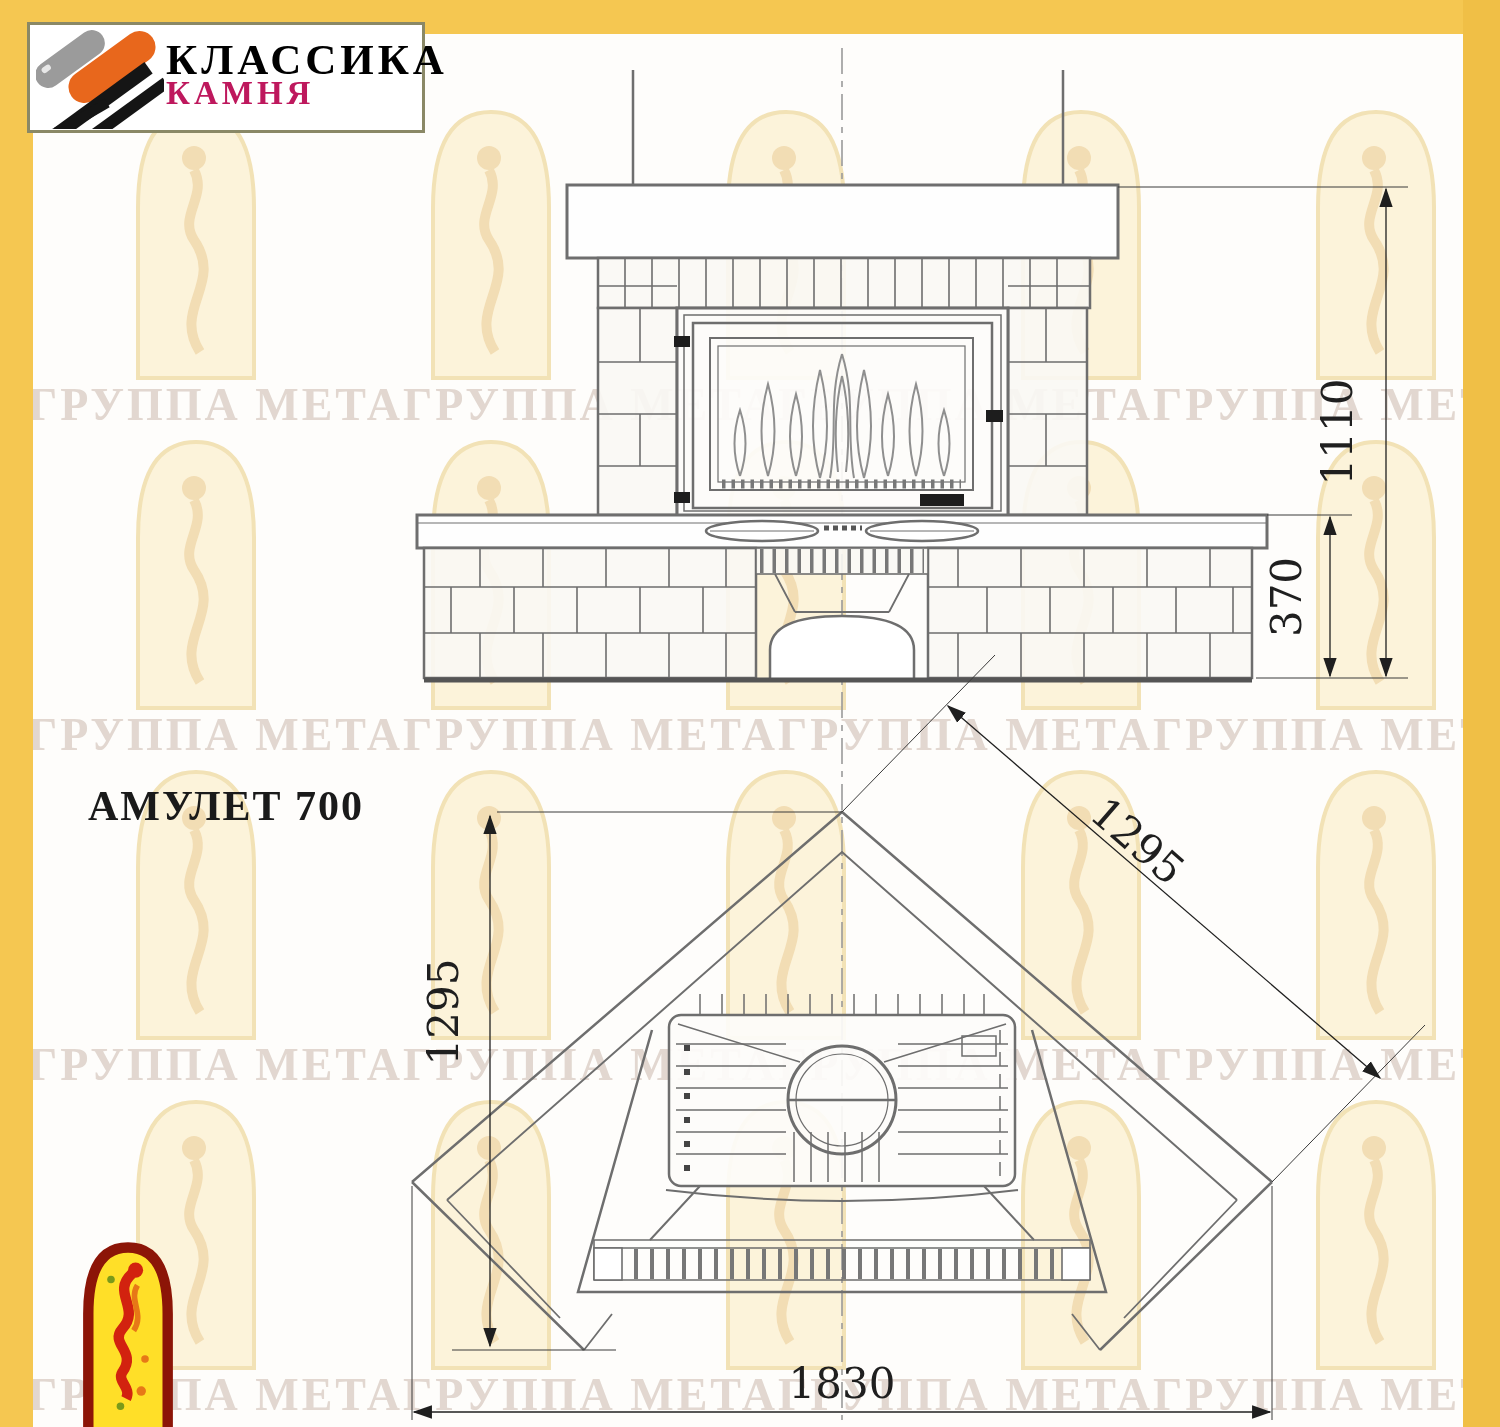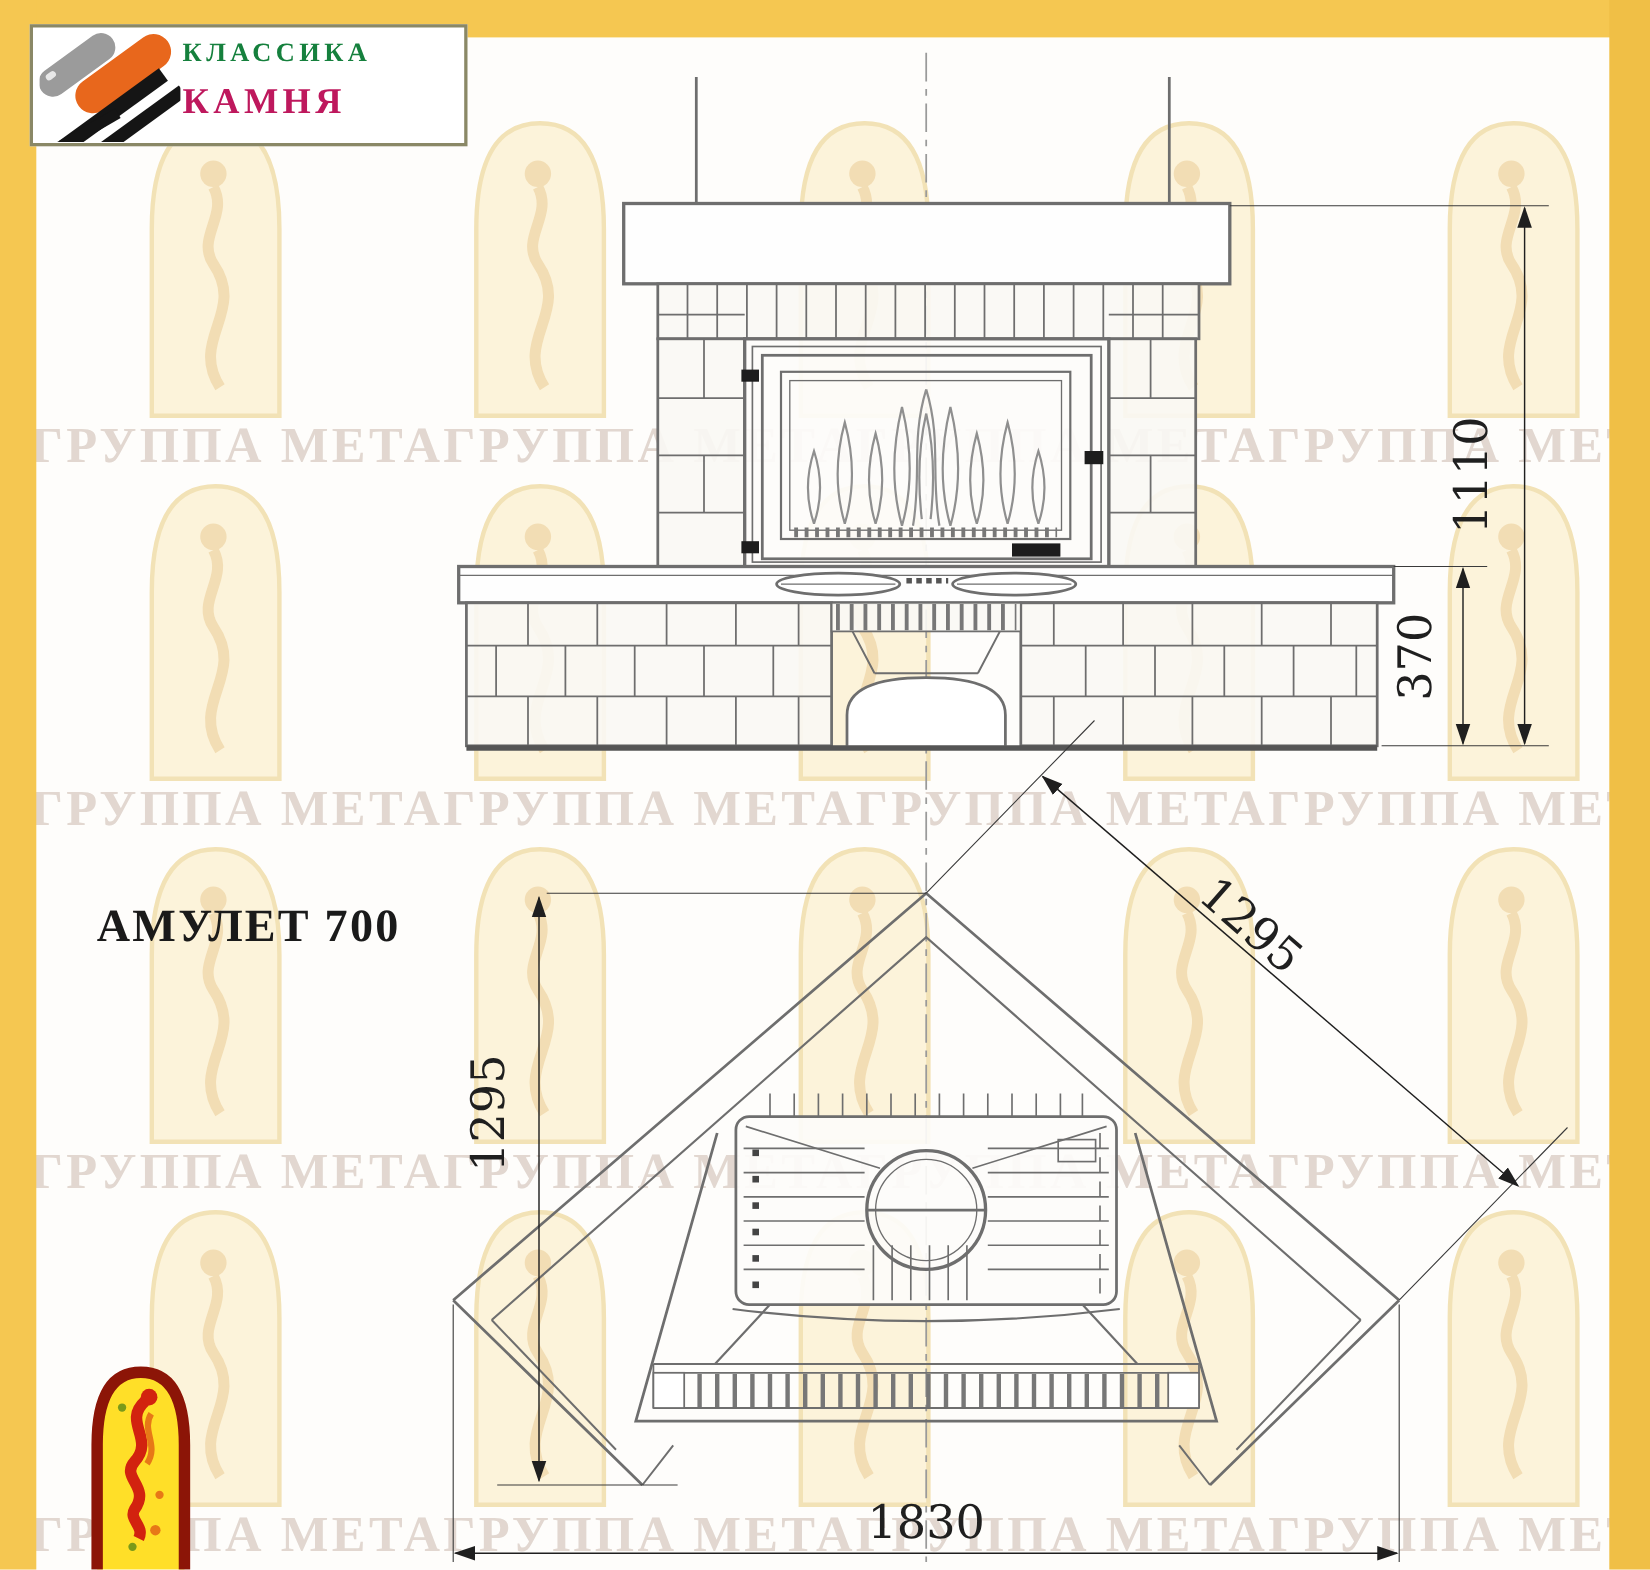--- a/index.html
+++ b/index.html
@@ -20,27 +20,27 @@
   
   .frame-top{position:absolute;left:0;top:0;width:1500px;height:34px;background:#f5c751;}
   .frame-left{position:absolute;left:0;top:0;width:33px;height:1427px;background:#f5c751;}
   .frame-right{position:absolute;left:1463px;top:0;width:37px;height:1427px;background:#f0bf46;}
 
   
   .logo-box{position:absolute;left:27px;top:22px;width:398px;height:111px;background:#ffffff;
             border:3px solid #8a8866;box-sizing:border-box;}
   .logo-art{position:absolute;left:6px;top:4px;}
   .logo-l1{position:absolute;left:136px;top:10px;font-family:"Liberation Serif",serif;
-           font-weight:bold;font-size:24px;letter-spacing:4px;color:#15803d;}
+           font-weight:bold;font-size:43px;letter-spacing:4px;color:#000000;}
   .logo-l2{position:absolute;left:136px;top:50px;font-family:"Liberation Serif",serif;
            font-weight:bold;font-size:33px;letter-spacing:4px;color:#be185d;}
 
   
   .title{position:absolute;left:88px;top:782px;font-family:"Liberation Serif",serif;
-         font-weight:bold;font-size:42px;letter-spacing:2px;color:#1a1a1a;margin-top:36px;}
+         font-weight:bold;font-size:42px;letter-spacing:2px;color:#1a1a1a;}
 
   
   .foot-logo{position:absolute;left:80px;top:1238px;}
 </style>
 </head>
 <body>
 
 <div class="page">
 
   <svg class="wm-arches" viewBox="0 0 1500 1427" xmlns="http://www.w3.org/2000/svg">

